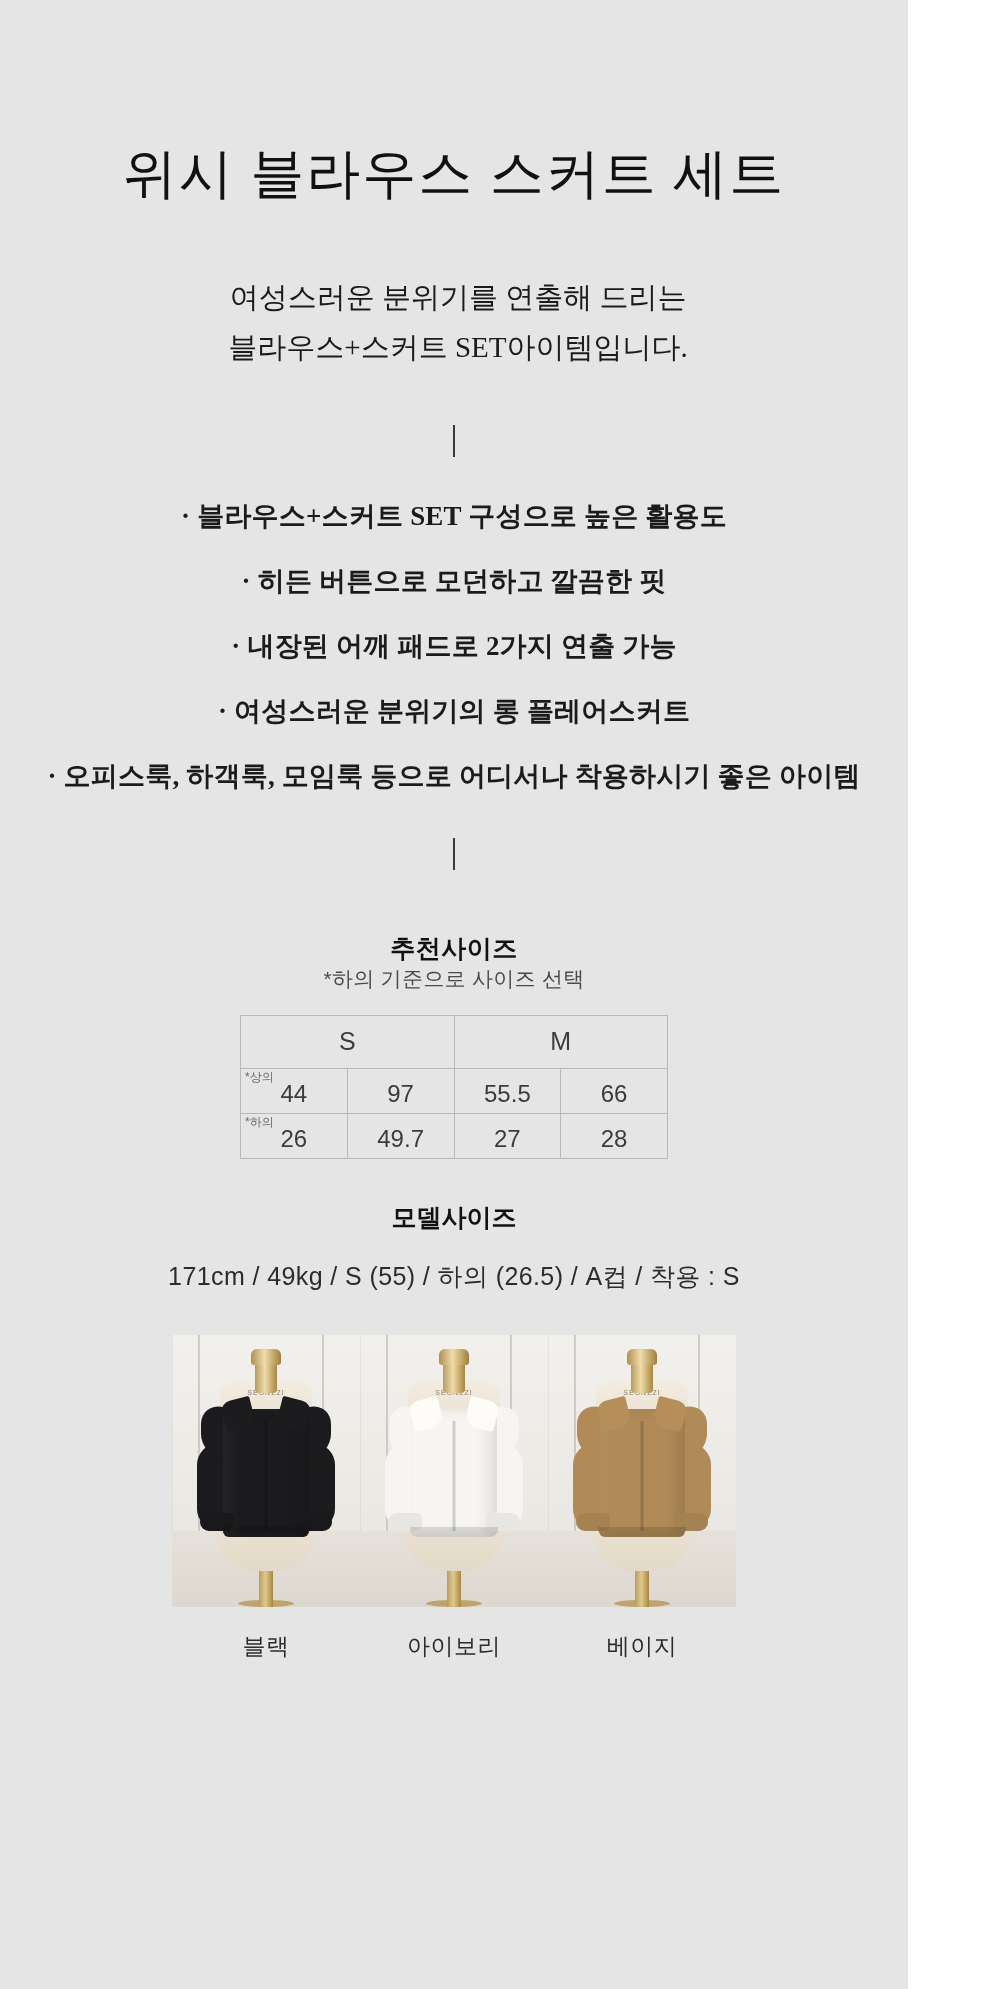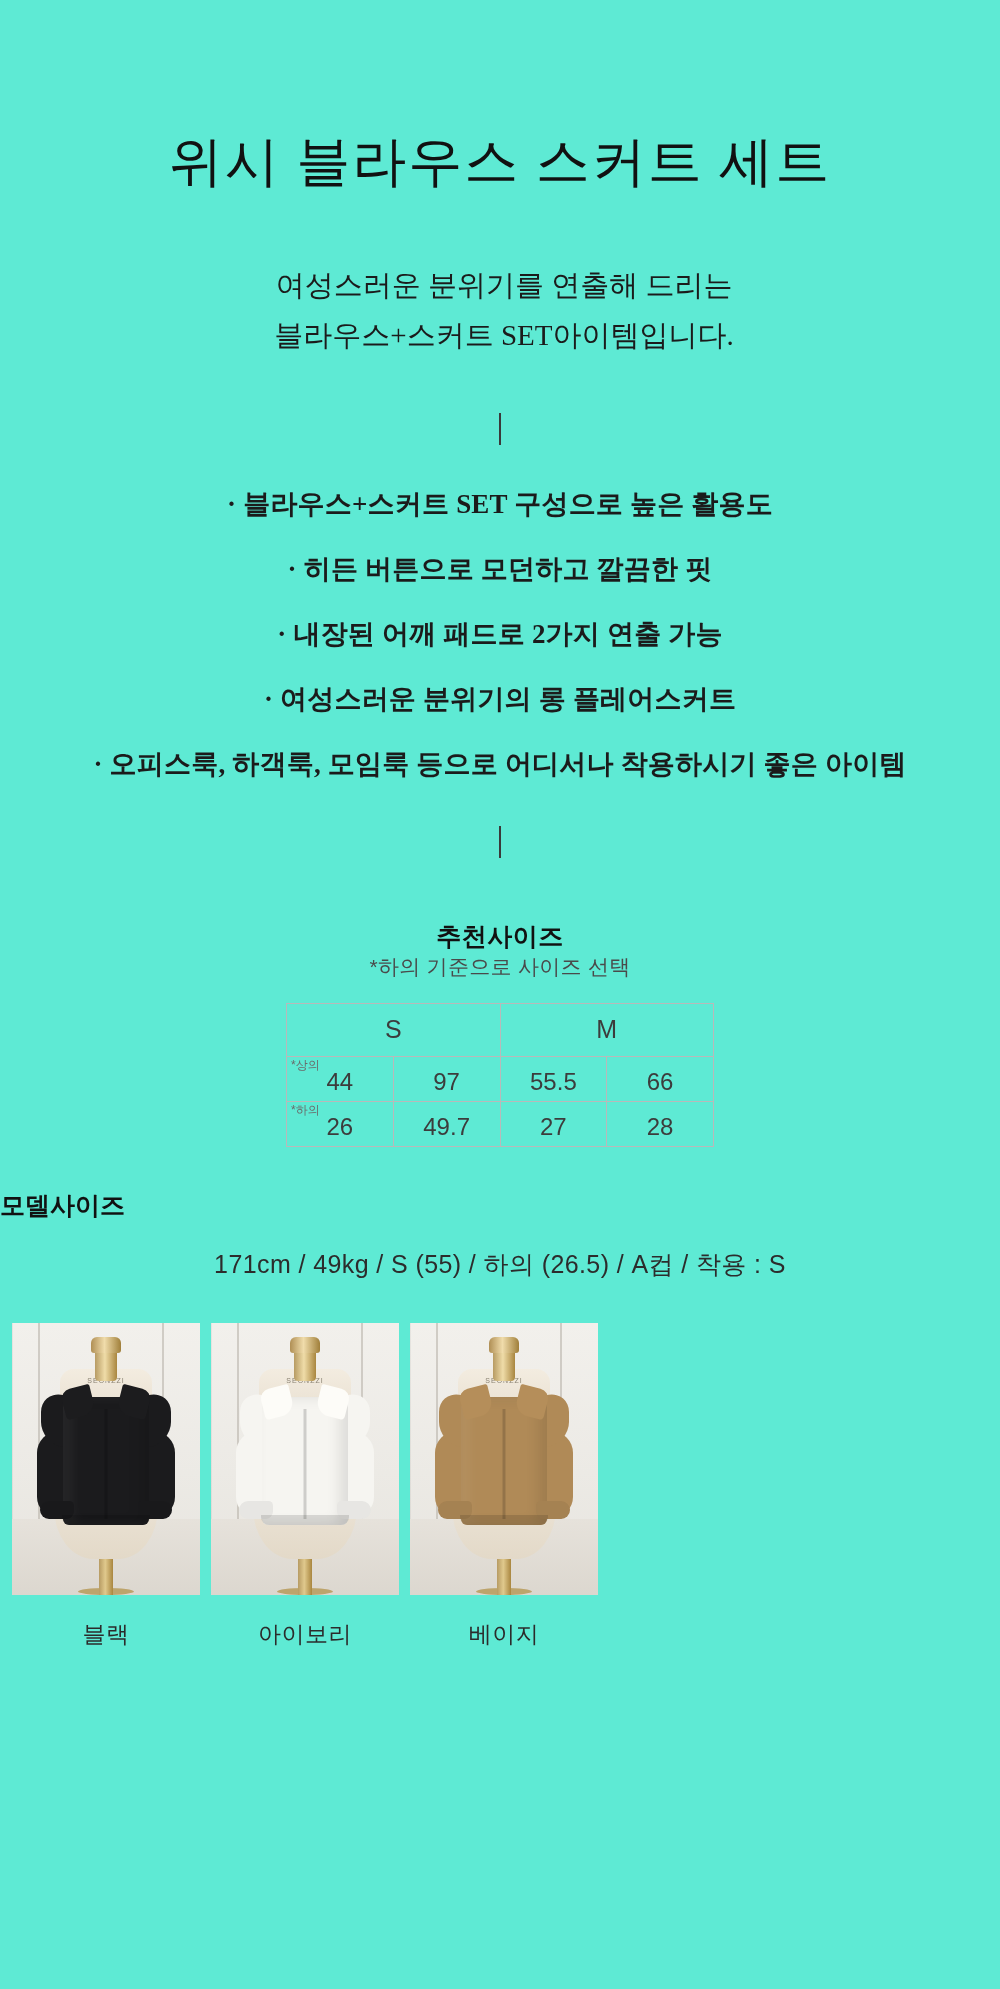--- a/index.html
+++ b/index.html
@@ -8,26 +8,26 @@
     background: #ffffff;
   }
   body {
     width: 1000px;
     min-height: 1989px;
     font-family: "Liberation Serif", serif;
     color: #1d1d1d;
     -webkit-font-smoothing: antialiased;
   }
   .page {
-    width: 1000px;
+    width: 908px;
     min-height: 1989px;
     position: relative;
     box-sizing: border-box;
-    padding: 0;
-    background: #5eead4;
+    padding: 12px;
+    background: #e5e5e5;
   }
 
   
   .title {
     text-align: center;
     font-family: "Liberation Serif", serif;
     font-size: 54px;
     letter-spacing: 2px;
     font-weight: 400;
     color: #111;
@@ -122,43 +122,42 @@
     top: 2px;
     left: 4px;
     font-size: 12px;
     color: #6a6a6a;
     line-height: 1;
   }
   .cell-val { display: block; padding-top: 6px; }
 
   
   .model-heading {
-    text-align: left;
+    text-align: center;
     font-family: "Liberation Sans", sans-serif;
     font-weight: bold;
     font-size: 25px;
     color: #111;
     margin-top: 42px;
   }
   .model-info {
     text-align: center;
     font-family: "Liberation Sans", sans-serif;
     font-size: 25px;
     color: #2c2c2c;
     margin-top: 26px;
     letter-spacing: 0.4px;
   }
 
   
   .colors {
     display: flex;
-    justify-content: flex-start;
-    gap: 11px;
+    justify-content: center;
+    gap: 0;
     margin-top: 42px;
-    margin-left: 12px;
   }
   .color-item { width: 188px; }
   .photo {
     width: 188px;
     height: 272px;
     position: relative;
     overflow: hidden;
     background: #e9e7e2;
   }
   

